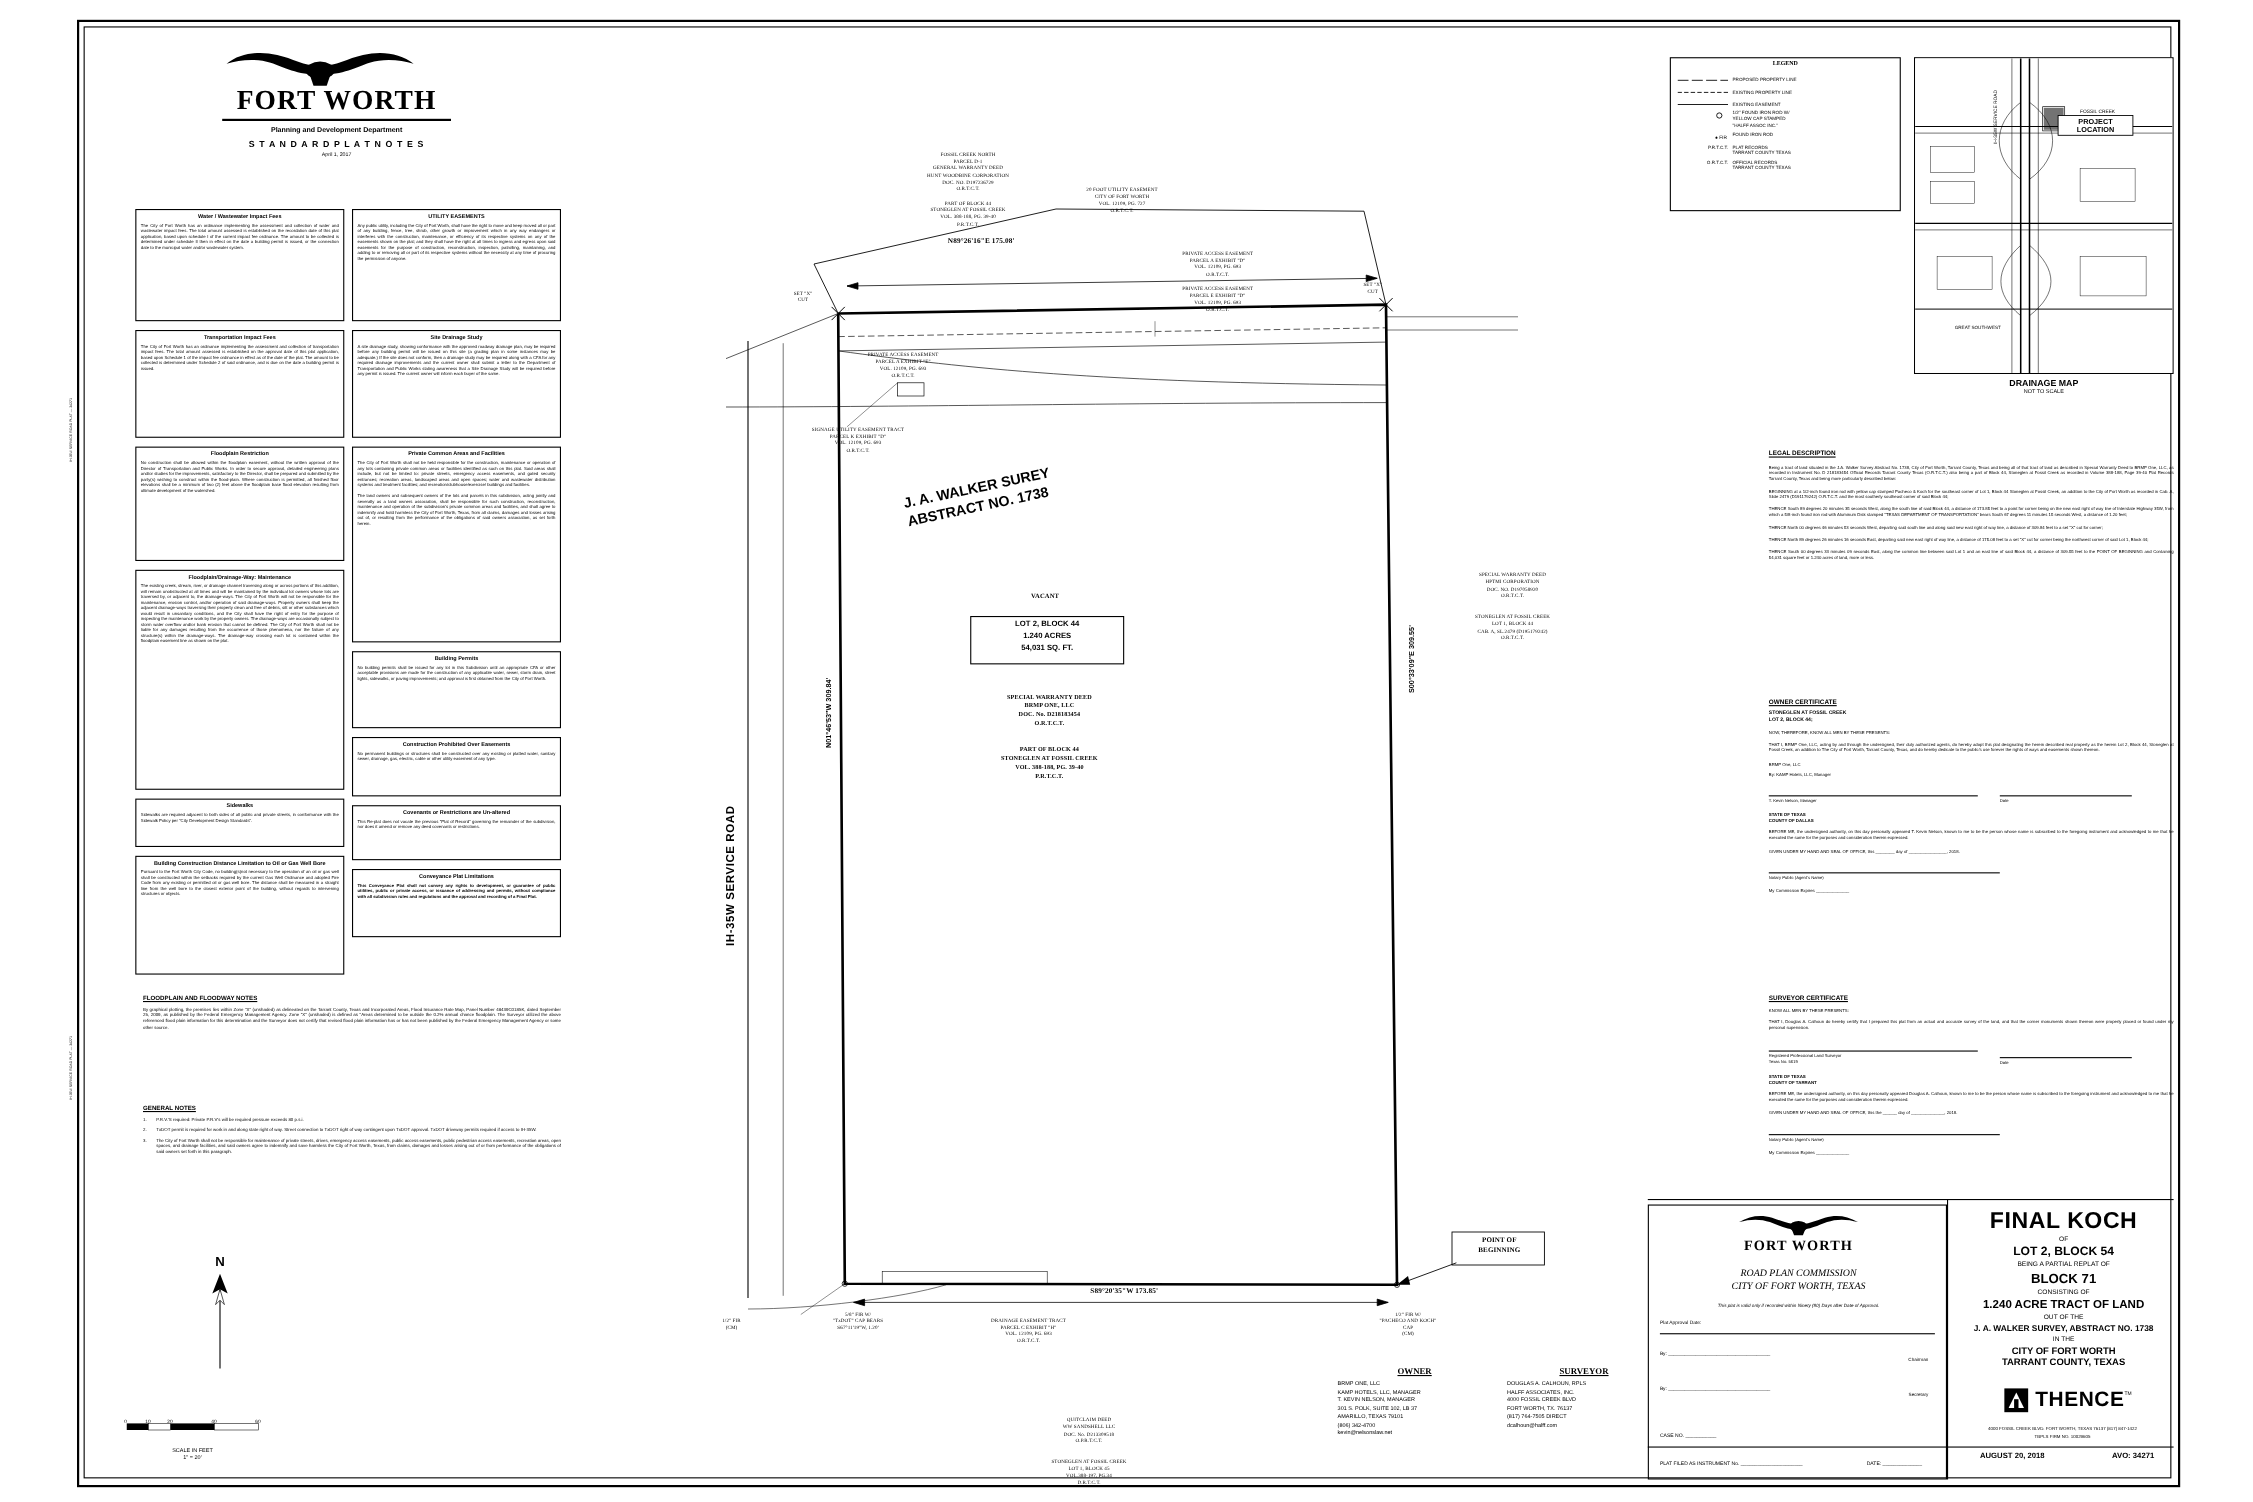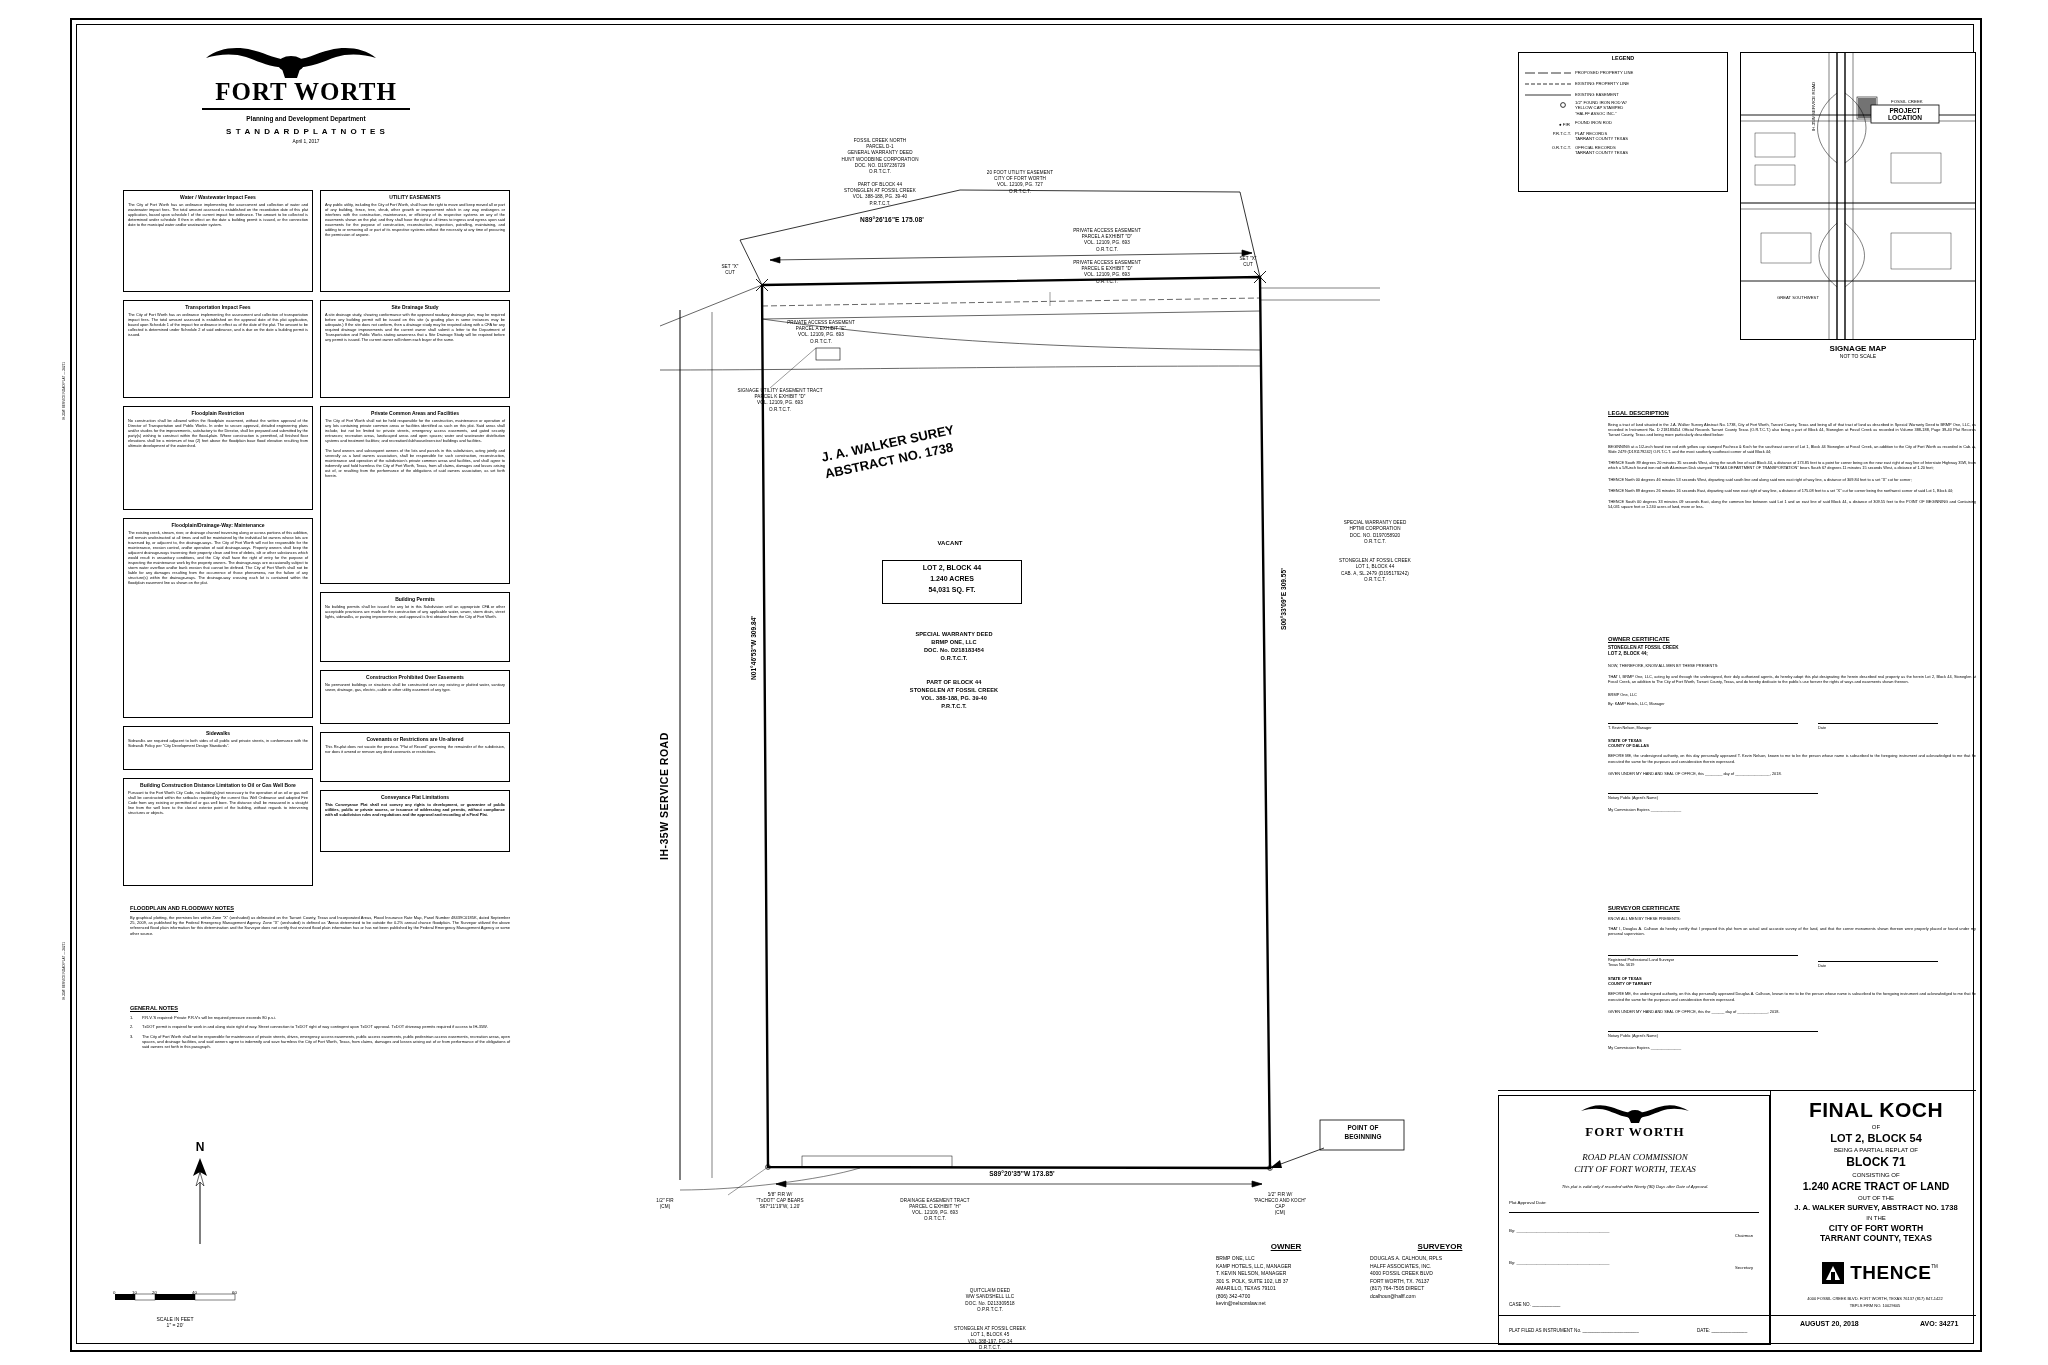--- a/index.html
+++ b/index.html
@@ -3,21 +3,21 @@
 <meta charset="utf-8">
 <style>
   html,body{margin:0;padding:0;background:#ffffff;}
   body{width:2048px;height:1365px;font-family:"Liberation Sans",sans-serif;color:#000;overflow:hidden;}
   #sheet{position:relative;width:2048px;height:1365px;}
   .border-outer{position:absolute;left:70px;top:18px;width:1908px;height:1330px;border:2px solid #000;}
   .border-inner{position:absolute;left:76px;top:24px;width:1896px;height:1318px;border:1px solid #000;}
   .abs{position:absolute;}
   .t{position:absolute;font-size:4.6px;line-height:1.25;letter-spacing:.1px;}
   .b{font-weight:bold;}
-  .c{text-align:center;}
+  .c{text-align:center;font-family:Liberation Serif, serif;}
   .u{text-decoration:underline;}
   .j{text-align:justify;}
   
   .note{position:absolute;border:1px solid #000;box-sizing:border-box;padding:3px 4px;}
   .note .nt{font-size:5px;font-weight:bold;text-align:center;display:block;margin-bottom:2px;}
   .note .nb{font-size:3.9px;line-height:1.28;text-align:justify;display:block;}
   .fwtext{font-family:"Liberation Serif",serif;font-weight:bold;letter-spacing:1px;}
   svg{display:block;}
   .lm{position:absolute;border:1px solid #000;box-sizing:border-box;background:#fff;}
   .legendbox{position:absolute;border:1px solid #000;box-sizing:border-box;}
@@ -236,21 +236,21 @@
       <text x="36" y="246" font-size="4.2" font-family="Liberation Sans">GREAT SOUTHWEST</text>
 
       <rect x="14" y="80" width="40" height="24" fill="none" stroke="#000" stroke-width=".4"></rect>
       <rect x="14" y="112" width="40" height="20" fill="none" stroke="#000" stroke-width=".4"></rect>
       <rect x="150" y="100" width="50" height="30" fill="none" stroke="#000" stroke-width=".4"></rect>
       <rect x="150" y="180" width="60" height="36" fill="none" stroke="#000" stroke-width=".4"></rect>
       <rect x="20" y="180" width="50" height="30" fill="none" stroke="#000" stroke-width=".4"></rect>
     </svg>
   </div>
   <div class="abs" style="left:1740px;top:344px;width:236px;text-align:center;">
-    <div class="b" style="font-size:8px;">SIGNAGE MAP</div>
+    <div class="b" style="font-size:8px;">DRAINAGE MAP</div>
     <div style="font-size:5px;">NOT TO SCALE</div>
   </div>
 
   <div class="abs" style="left:620px;top:120px;width:900px;height:1090px;">
     <svg width="900" height="1090" viewBox="0 0 900 1090">
 
       <polyline points="142,165 640,157 650,1048 148,1047 142,165" fill="none" stroke="#000" stroke-width="2.4"></polyline>
 
       <line x1="142" y1="186" x2="640" y2="178" stroke="#000" stroke-width=".6" stroke-dasharray="6,3"></line>
       <line x1="142" y1="199" x2="640" y2="191" stroke="#000" stroke-width=".6"></line>

